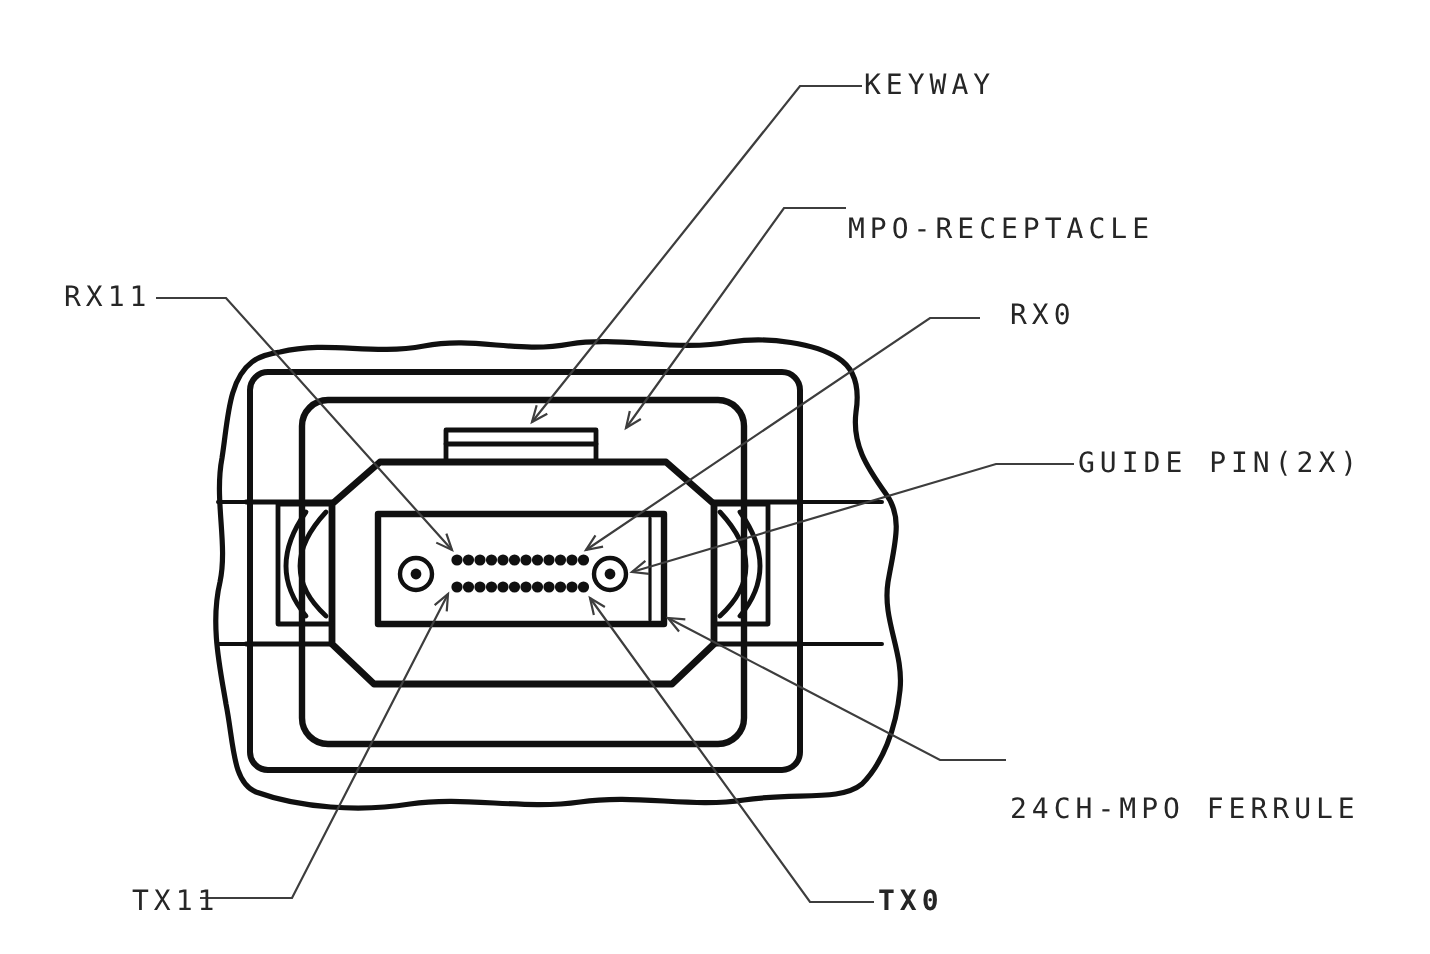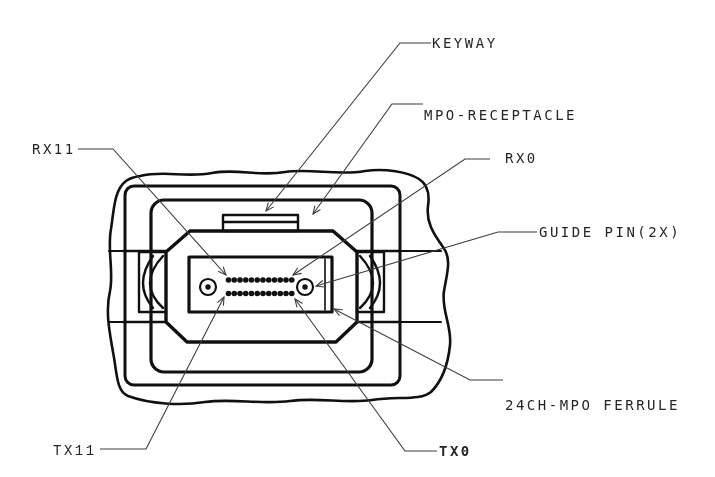--- a/index.html
+++ b/index.html
@@ -17,21 +17,21 @@
   .callout{
     position:absolute;font-size:14px;letter-spacing:2.5px;line-height:15px;
     color:var(--text);white-space:pre;text-align:center;
   }
   .lab-keyway{left:432px;top:36px;}
   .lab-mpo{left:424px;top:108px;}
   .lab-rx11{left:32px;top:142px;}
   .lab-rx0{left:505px;top:151px;}
   .lab-guidepin{left:539px;top:225px;}
   .lab-ferrule{left:505px;top:373px;margin-top:25px;}
-  .lab-tx11{left:53px;top:444px;font-family:Liberation Mono, monospace;}
+  .lab-tx11{left:66px;top:444px;}
   .lab-tx0{left:439px;top:444px;font-weight:bold;}
 </style>
 </head>
 <body>
 
 <div id="stage">
 
   <svg width="715" height="477" viewBox="0 0 715 477">
     <defs>
       <marker id="arrow" markerUnits="userSpaceOnUse" markerWidth="22" markerHeight="22" refX="10" refY="10" orient="auto">

